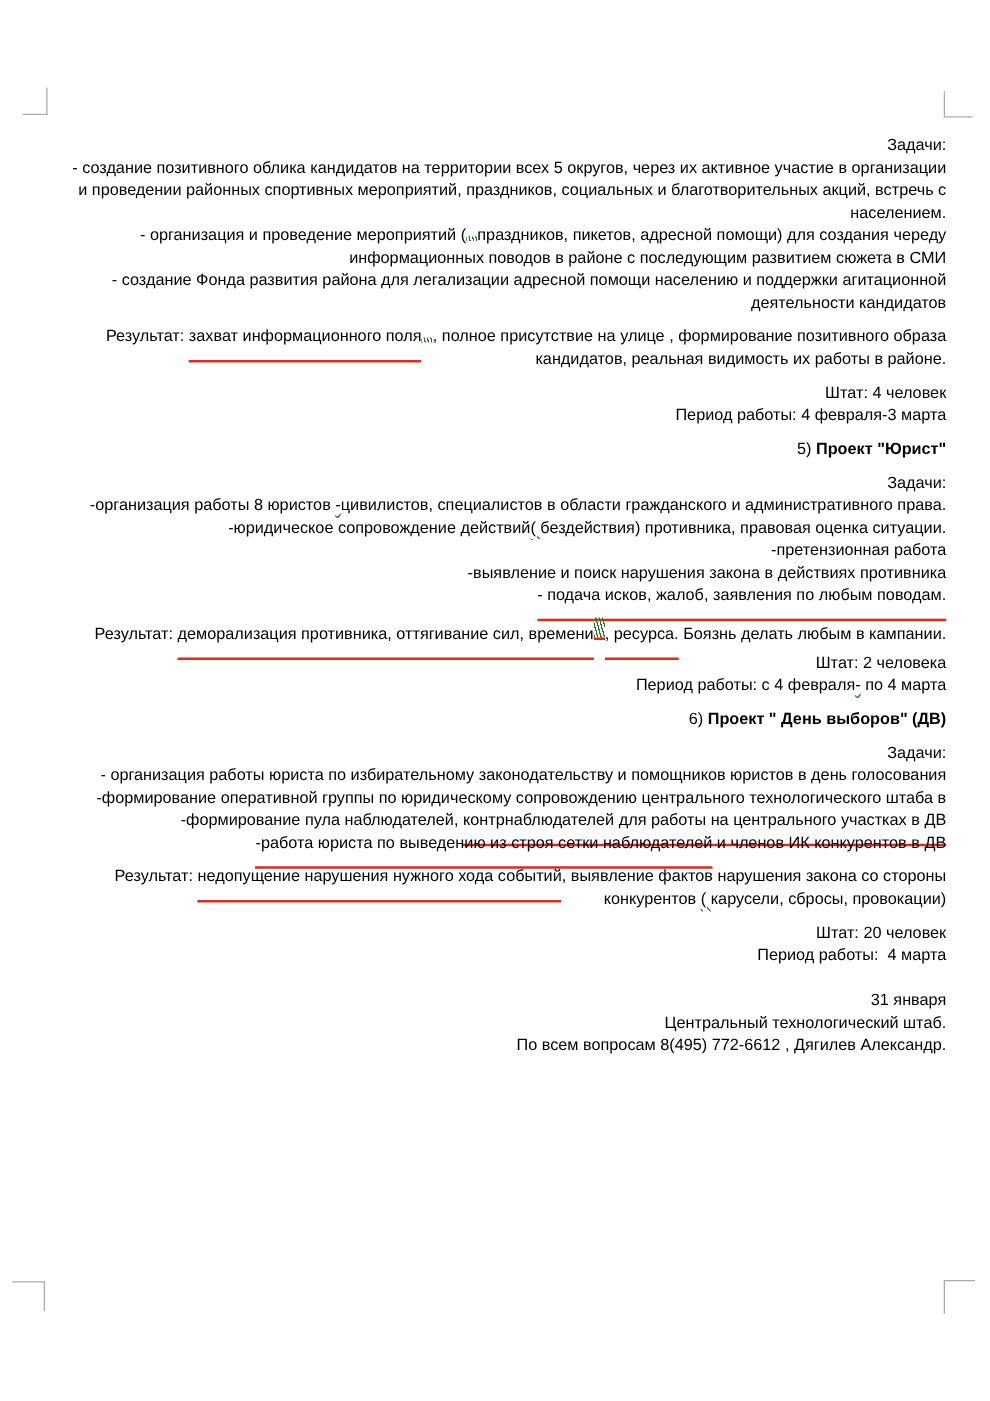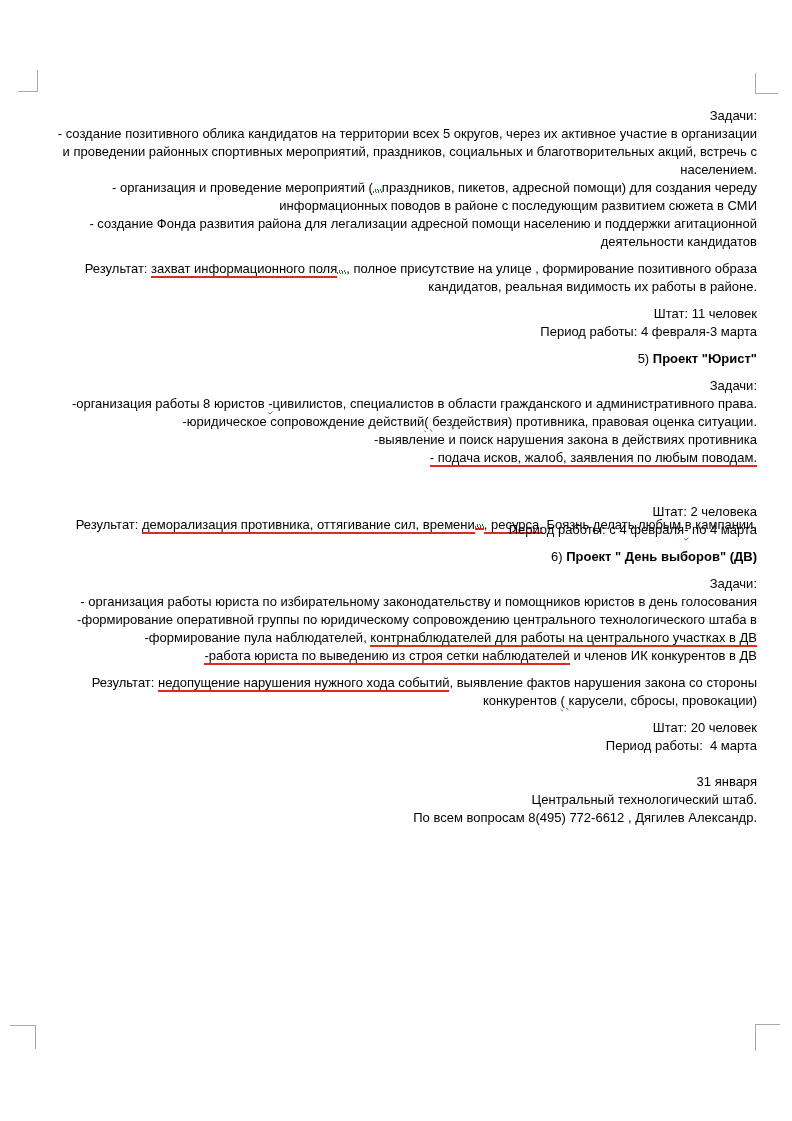--- a/index.html
+++ b/index.html
@@ -9,21 +9,21 @@
     font-family:"Liberation Sans","DejaVu Sans",sans-serif;
     color:#000;
   }
   #doc-text {
     position:absolute; left:38px; top:107px; width:719px;
     font-size:13px; line-height:18px;text-align:right;
   }
   .line { white-space:pre; height:18px; }
   .line.blank { height:9px; }
   .b { font-weight:bold; }
-  .rl { border-bottom:2.5px solid #de2b1b; padding-bottom:0px;margin-top:48px; }
+  .rl { border-bottom:2.5px solid #de2b1b; padding-bottom:12px; }
   .gwt {
     text-decoration-line:underline;
     text-decoration-style:wavy;
     text-decoration-color:#217a21;
     text-decoration-thickness:1px;
     text-underline-offset:2px;
   }
   .gw {
     display:inline-block; width:9px; height:4px; vertical-align:-1px;
     background:repeating-linear-gradient(75deg,#217a21 0 1px,transparent 1px 2.6px);
@@ -48,28 +48,29 @@
     <div class="line"><span class="">и проведении районных спортивных мероприятий, праздников, социальных и благотворительных акций, встречь с</span></div>
     <div class="line"><span class="">населением.</span></div>
     <div class="line"><span class="">- организация и проведение мероприятий (</span><span class="gw"></span><span class="">праздников, пикетов, адресной помощи) для создания череду</span></div>
     <div class="line"><span class="">информационных поводов в районе с последующим развитием сюжета в СМИ</span></div>
     <div class="line"><span class="">- создание Фонда развития района для легализации адресной помощи населению и поддержки агитационной</span></div>
     <div class="line"><span class="">деятельности кандидатов</span></div>
     <div class="line blank"></div>
     <div class="line"><span class="">Результат: </span><span class="rl">захват информационного поля</span><span class="gw"></span><span class="">, полное присутствие на улице , формирование позитивного образа</span></div>
     <div class="line"><span class="">кандидатов, реальная видимость их работы в районе.</span></div>
     <div class="line blank"></div>
-    <div class="line"><span class="">Штат: 11 человек</span></div>
+    <div class="line"><span class="">Штат: 4 человек</span></div>
     <div class="line"><span class="">Период работы: 4 февраля-3 марта</span></div>
     <div class="line blank"></div>
     <div class="line"><span class="">5) </span><span class="b">Проект "Юрист"</span></div>
     <div class="line blank"></div>
     <div class="line"><span class="">Задачи:</span></div>
     <div class="line"><span class="">-организация работы 8 юристов </span><span class="gwt">-</span><span class="">цивилистов, специалистов в области гражданского и административного права.</span></div>
     <div class="line"><span class="">-юридическое сопровождение действий</span><span class="gwt">( </span><span class="">бездействия) противника, правовая оценка ситуации.</span></div>
+    <div class="line"><span class="">-претензионная работа</span></div>
     <div class="line"><span class="">-выявление и поиск нарушения закона в действиях противника</span></div>
     <div class="line"><span class="rl">- подача исков, жалоб, заявления по любым поводам.</span></div>
     <div class="line blank"></div>
     <div class="line"><span class="">Результат: </span><span class="rl">деморализация противника, оттягивание сил, времени</span><span class="gw rl"></span><span class="rl">, ресурса.</span><span class=""> Боязнь делать любым в кампании.</span></div>
     <div class="line blank"></div>
     <div class="line"><span class="">Штат: 2 человека</span></div>
     <div class="line"><span class="">Период работы: с 4 февраля</span><span class="gwt">-</span><span class=""> по 4 марта</span></div>
     <div class="line blank"></div>
     <div class="line"><span class="">6) </span><span class="b">Проект " День выборов" (ДВ)</span></div>
     <div class="line blank"></div>

